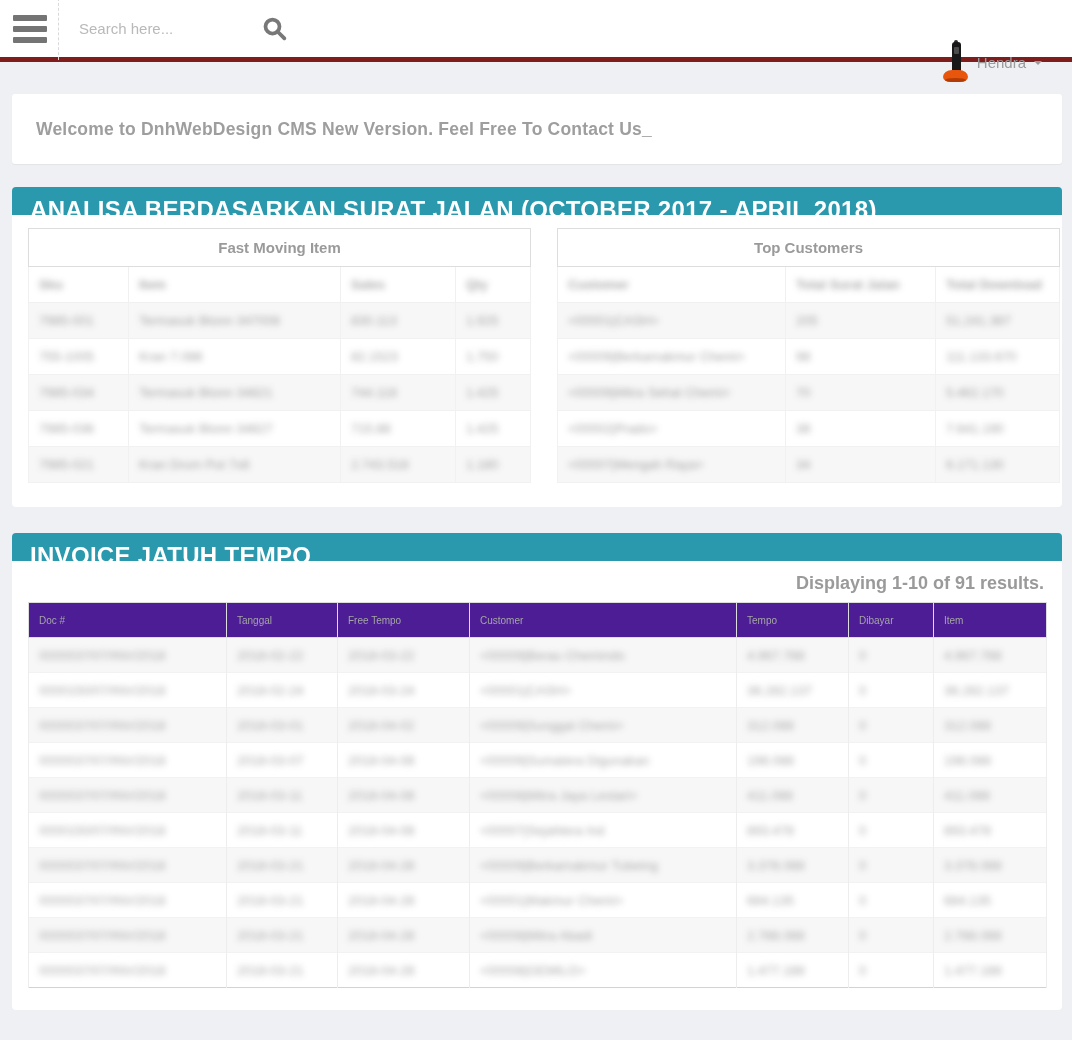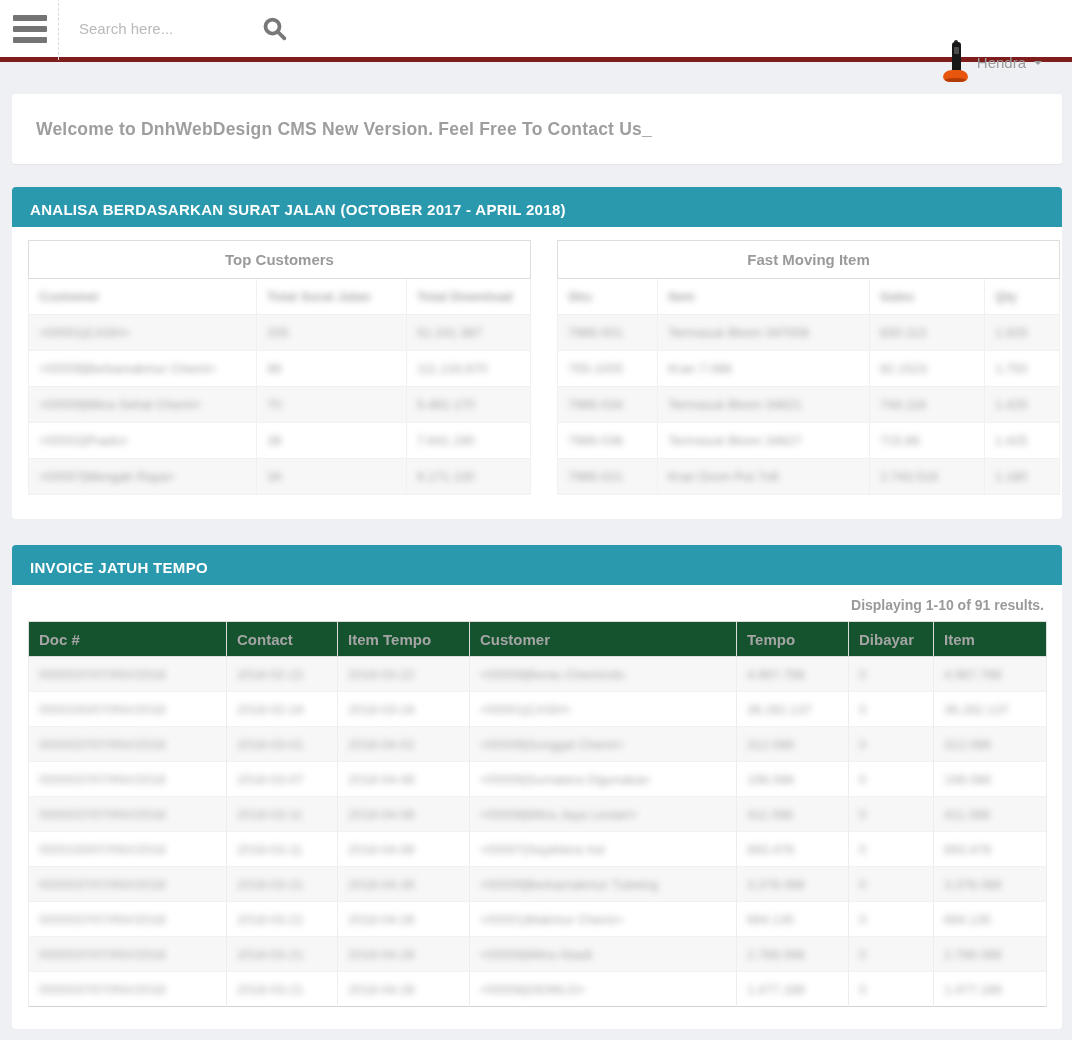--- a/index.html
+++ b/index.html
@@ -46,23 +46,23 @@
   .content { padding: 32px 10px 0 12px; }
   .card {
     background:#fff; border-radius:3px; width:1050px;
     box-shadow:0 1px 1px rgba(0,0,0,.05);
   }
   .welcome-card { height:70px; display:flex; align-items:center; padding:0 24px; }
   .welcome-text { font-size:17.5px; font-weight:bold; color:#9e9e9e; letter-spacing:.2px; }
   .welcome-cursor { color:#8e8e8e; font-weight:bold; }
   .panel { margin-top:23px; width:1050px; }
   .panel-heading {
-    background:#2a99ae; color:#fff; height:40px; line-height:45px;
+    background:#2a99ae; color:#fff; height:28px; line-height:45px;
     border-radius:4px 4px 0 0; padding-left:18px;
-    font-size:15px; font-weight:700; font-stretch:condensed;
+    font-size:24px; font-weight:700; font-stretch:condensed;
     letter-spacing:.3px;
   }
   .panel-body { background:#fff; border-radius:0 0 4px 4px; }
   .panel-body.analisa { padding:13px 16px 24px; display:flex; gap:26px; }
   .panel-body.invoice { padding:10px 16px 22px; }
   
   table { border-collapse:collapse; table-layout:fixed; }
   .mini-table { width:502px; }
   .mini-table .caption-cell {
     border:1px solid #ddd; text-align:center; font-size:15px; font-weight:600;
@@ -71,25 +71,25 @@
   .mini-table th.colhead {
     border:1px solid #f0f0f0; height:36px; text-align:left; padding:0 10px;
     font-size:13px; font-weight:bold; color:#9b9b9b; background:#fff;
   }
   .mini-table td {
     border:1px solid #f1f1f1; height:36px; padding:0 10px; font-size:13px; color:#949494;
     white-space:nowrap; overflow:hidden;
   }
   .mini-table tbody tr:nth-child(odd)  { background:#f7f7f7; }
   .mini-table tbody tr:nth-child(even) { background:#fff; }
-  .summary-line { text-align:right; font-size:14px; font-weight:bold; color:#9a9a9a; margin:2px 2px 8px 0; }
+  .summary-line { text-align:right; font-size:18px; font-weight:bold; color:#9a9a9a; margin:2px 2px 8px 0; }
   .invoice-table { width:1018px; border-bottom:1px solid #d2d2d2; }
   .invoice-table th {
     border:1px solid #ddd; height:35px; text-align:left; padding:0 10px;
-    font-size:15px; font-weight:700; font-stretch:condensed; color:#a5a5a5; background:#14532d;
+    font-size:10px; font-weight:400; font-stretch:condensed; color:#a5a5a5; background:#4c1d95;
     white-space:nowrap;
   }
   .invoice-table td {
     border-left:1px solid #ededed; border-right:1px solid #ededed; border-top:1px solid #f2f2f2;
     height:35px; padding:0 10px; font-size:13px; color:#9a9a9a; white-space:nowrap; overflow:hidden;
   }
   .invoice-table tbody tr:nth-child(odd)  { background:#f7f7f7; }
   .invoice-table tbody tr:nth-child(even) { background:#fff; }
   
   .blurred { filter: blur(3px); opacity:.85; display:inline-block; }
@@ -138,65 +138,20 @@
   <div class="card welcome-card">
     <div class="welcome-text">
       <span>Welcome to DnhWebDesign CMS New Version. Feel Free To Contact Us</span><span class="welcome-cursor">_</span>
     </div>
   </div>
 
   <section class="panel">
     <div class="panel-heading">ANALISA BERDASARKAN SURAT JALAN (OCTOBER 2017 - APRIL 2018)</div>
     <div class="panel-body analisa">
 
-      <table class="mini-table" id="cust-table">
-        <colgroup>
-            <col style="width:228px">
-            <col style="width:150px">
-            <col style="width:124px">
-          </colgroup>
-        <thead>
-          <tr>
-            <th class="caption-cell" colspan="3">Top Customers</th>
-          </tr>
-          <tr class="colhead-row">
-              <th class="colhead"><span class="blurred">Customer</span></th>
-              <th class="colhead"><span class="blurred">Total Surat Jalan</span></th>
-              <th class="colhead"><span class="blurred">Total Download</span></th>
-            </tr>
-        </thead>
-        <tbody>
-            <tr>
-              <td><span class="blurred">&lt;00001|CASH&gt;</span></td>
-              <td><span class="blurred">205</span></td>
-              <td><span class="blurred">51.241.387</span></td>
-            </tr>
-            <tr>
-              <td><span class="blurred">&lt;00009|Berkamakmur Chemi&gt;</span></td>
-              <td><span class="blurred">98</span></td>
-              <td><span class="blurred">111.133.670</span></td>
-            </tr>
-            <tr>
-              <td><span class="blurred">&lt;00009|Mitra Sehat Chemi&gt;</span></td>
-              <td><span class="blurred">70</span></td>
-              <td><span class="blurred">5.462.170</span></td>
-            </tr>
-            <tr>
-              <td><span class="blurred">&lt;00002|Prado&gt;</span></td>
-              <td><span class="blurred">38</span></td>
-              <td><span class="blurred">7.641.190</span></td>
-            </tr>
-            <tr>
-              <td><span class="blurred">&lt;00007|Mengah Raya&gt;</span></td>
-              <td><span class="blurred">34</span></td>
-              <td><span class="blurred">6.171.130</span></td>
-            </tr>
-          </tbody>
-      </table>
-
       <table class="mini-table" id="fast-table">
         <colgroup>
             <col style="width:100px">
             <col style="width:212px">
             <col style="width:115px">
             <col style="width:75px">
           </colgroup>
         <thead>
           <tr>
             <th class="caption-cell" colspan="4">Fast Moving Item</th>
@@ -231,20 +186,65 @@
               <td><span class="blurred">7985-036</span></td>
               <td><span class="blurred">Termasuk Btonn 34827</span></td>
               <td><span class="blurred">715.88</span></td>
               <td><span class="blurred">1.425</span></td>
             </tr>
             <tr>
               <td><span class="blurred">7985-021</span></td>
               <td><span class="blurred">Kran Drum Put 7x8</span></td>
               <td><span class="blurred">2.743.518</span></td>
               <td><span class="blurred">1.180</span></td>
+            </tr>
+          </tbody>
+      </table>
+
+      <table class="mini-table" id="cust-table">
+        <colgroup>
+            <col style="width:228px">
+            <col style="width:150px">
+            <col style="width:124px">
+          </colgroup>
+        <thead>
+          <tr>
+            <th class="caption-cell" colspan="3">Top Customers</th>
+          </tr>
+          <tr class="colhead-row">
+              <th class="colhead"><span class="blurred">Customer</span></th>
+              <th class="colhead"><span class="blurred">Total Surat Jalan</span></th>
+              <th class="colhead"><span class="blurred">Total Download</span></th>
+            </tr>
+        </thead>
+        <tbody>
+            <tr>
+              <td><span class="blurred">&lt;00001|CASH&gt;</span></td>
+              <td><span class="blurred">205</span></td>
+              <td><span class="blurred">51.241.387</span></td>
+            </tr>
+            <tr>
+              <td><span class="blurred">&lt;00009|Berkamakmur Chemi&gt;</span></td>
+              <td><span class="blurred">98</span></td>
+              <td><span class="blurred">111.133.670</span></td>
+            </tr>
+            <tr>
+              <td><span class="blurred">&lt;00009|Mitra Sehat Chemi&gt;</span></td>
+              <td><span class="blurred">70</span></td>
+              <td><span class="blurred">5.462.170</span></td>
+            </tr>
+            <tr>
+              <td><span class="blurred">&lt;00002|Prado&gt;</span></td>
+              <td><span class="blurred">38</span></td>
+              <td><span class="blurred">7.641.190</span></td>
+            </tr>
+            <tr>
+              <td><span class="blurred">&lt;00007|Mengah Raya&gt;</span></td>
+              <td><span class="blurred">34</span></td>
+              <td><span class="blurred">6.171.130</span></td>
             </tr>
           </tbody>
       </table>
 
     </div>
   </section>
 
   <section class="panel" style="margin-top:26px">
     <div class="panel-heading">INVOICE JATUH TEMPO</div>
     <div class="panel-body invoice">
@@ -255,22 +255,22 @@
             <col style="width:111px">
             <col style="width:132px">
             <col style="width:267px">
           <col style="width:112px">
             <col style="width:85px">
             <col style="width:113px">
         </colgroup>
         <thead>
             <tr class="colhead-row">
               <th class="colhead"><span>Doc #</span></th>
-              <th class="colhead"><span>Contact</span></th>
-              <th class="colhead"><span>Item Tempo</span></th>
+              <th class="colhead"><span>Tanggal</span></th>
+              <th class="colhead"><span>Free Tempo</span></th>
               <th class="colhead"><span>Customer</span></th>
               <th class="colhead"><span>Tempo</span></th>
               <th class="colhead"><span>Dibayar</span></th>
               <th class="colhead"><span>Item</span></th>
             </tr>
           </thead>
         <tbody>
             <tr>
               <td><span class="blurred">0000037/07/INV/2018</span></td>
               <td><span class="blurred">2018-02-22</span></td>

